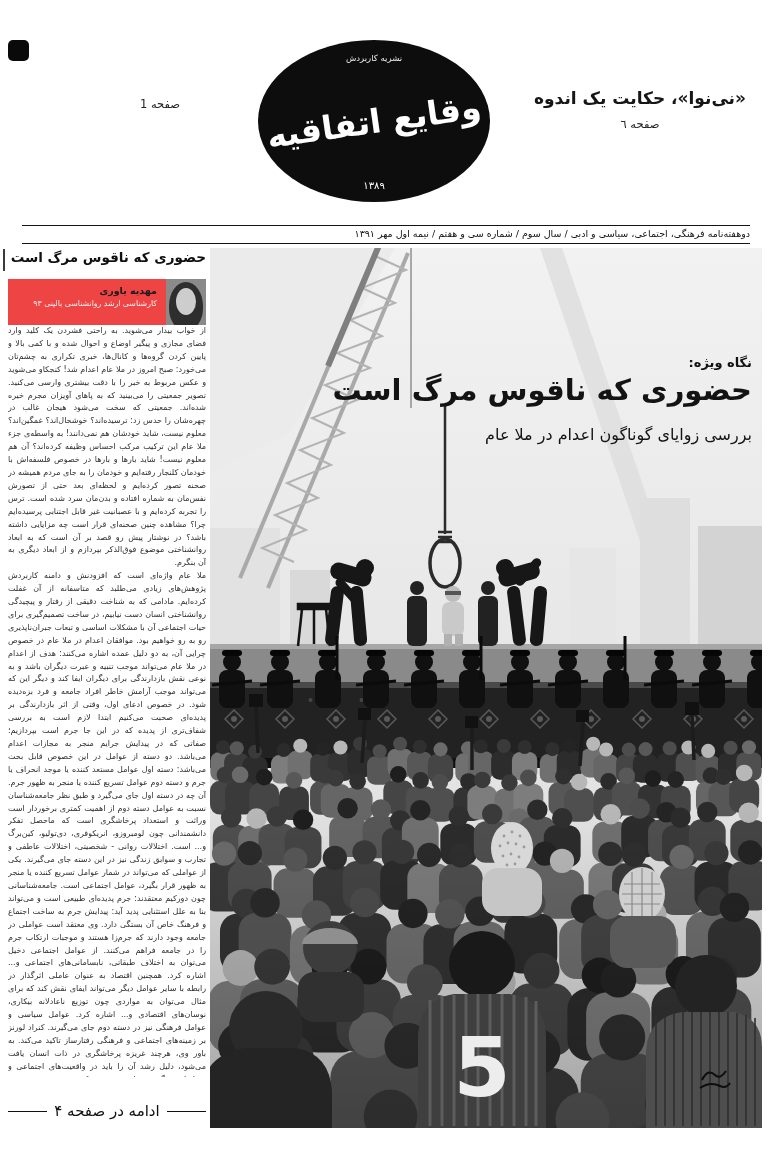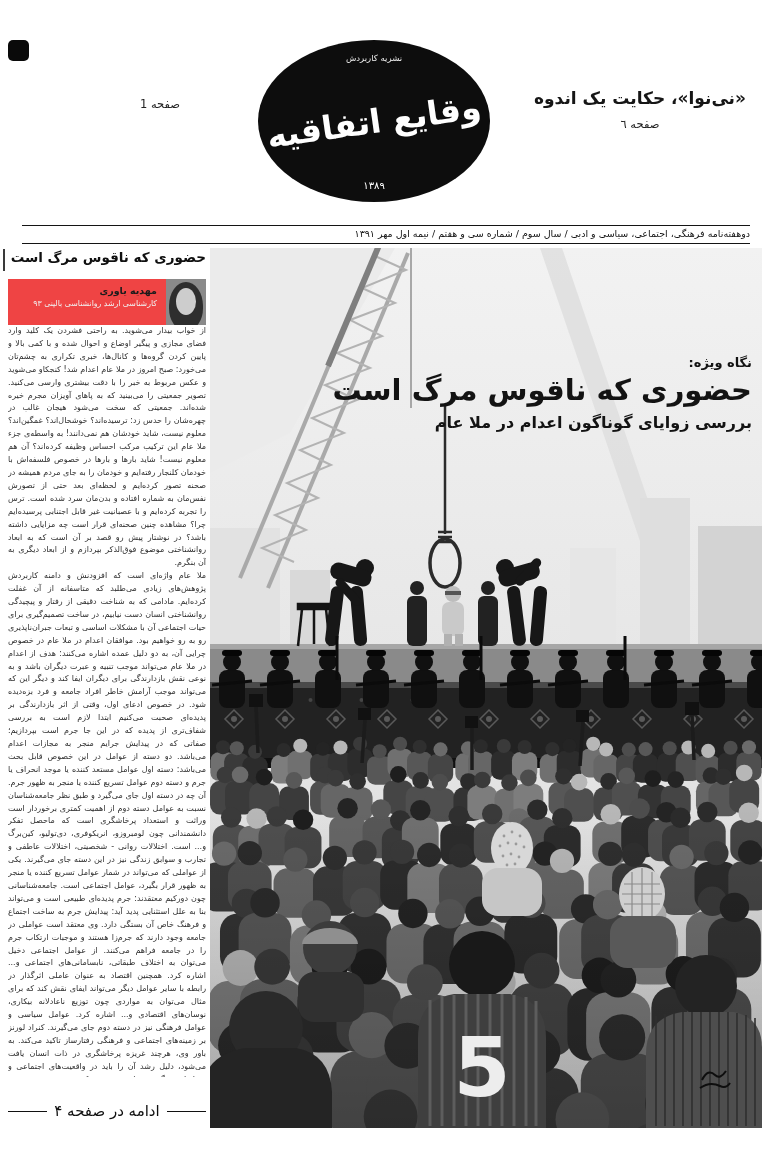--- a/index.html
+++ b/index.html
@@ -33,21 +33,21 @@
 
   
   .illustration-wrap{position:absolute;left:210px;top:248px;width:552px;height:880px;overflow:hidden;}
   .illustration-wrap svg{display:block;width:552px;height:880px;}
   svg text{font-family:"DejaVu Sans",sans-serif;}
 
   
   .feature-head{position:absolute;right:16px;top:355px;width:350px;text-align:right;direction:rtl;color:#131313;z-index:5;}
   .kicker{font-size:13px;font-weight:bold;margin-left:6px;}
   .headline{font-size:29px;font-weight:bold;line-height:1.25;margin-top:2px;white-space:nowrap;}
-  .subhead{font-size:16px;font-weight:bold;margin-top:5px;}
+  .subhead{font-size:16px;font-weight:normal;margin-top:17px;}
 
   
   .article{position:absolute;left:8px;top:249px;width:198px;direction:rtl;}
   .vbar{position:absolute;left:-5px;top:0;width:2px;height:22px;background:#3a3a3a;}
   .a-title{font-size:13.5px;font-weight:bold;color:#101010;text-align:right;}
   .author-card{margin-top:14px;display:flex;height:46px;}
   .photo{width:40px;height:46px;background:#8a8a8a;position:relative;overflow:hidden;flex:0 0 40px;}
   .photo .scarf{position:absolute;left:3px;top:3px;width:34px;height:48px;border-radius:50% 50% 45% 45%;background:#2e2e2e;}
   .photo .face{position:absolute;left:10px;top:9px;width:20px;height:27px;border-radius:50%;background:#cdcdcd;}
   .abox{flex:1;background:#ef4444;padding:6px 9px 4px 6px;box-sizing:border-box;}

